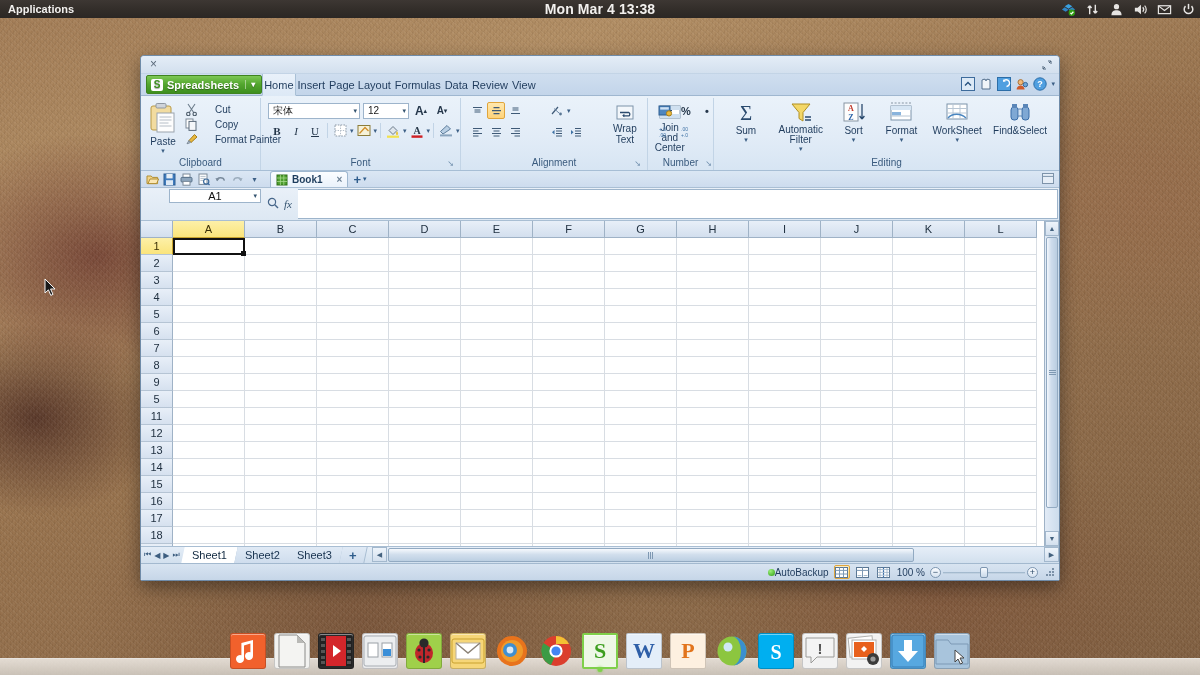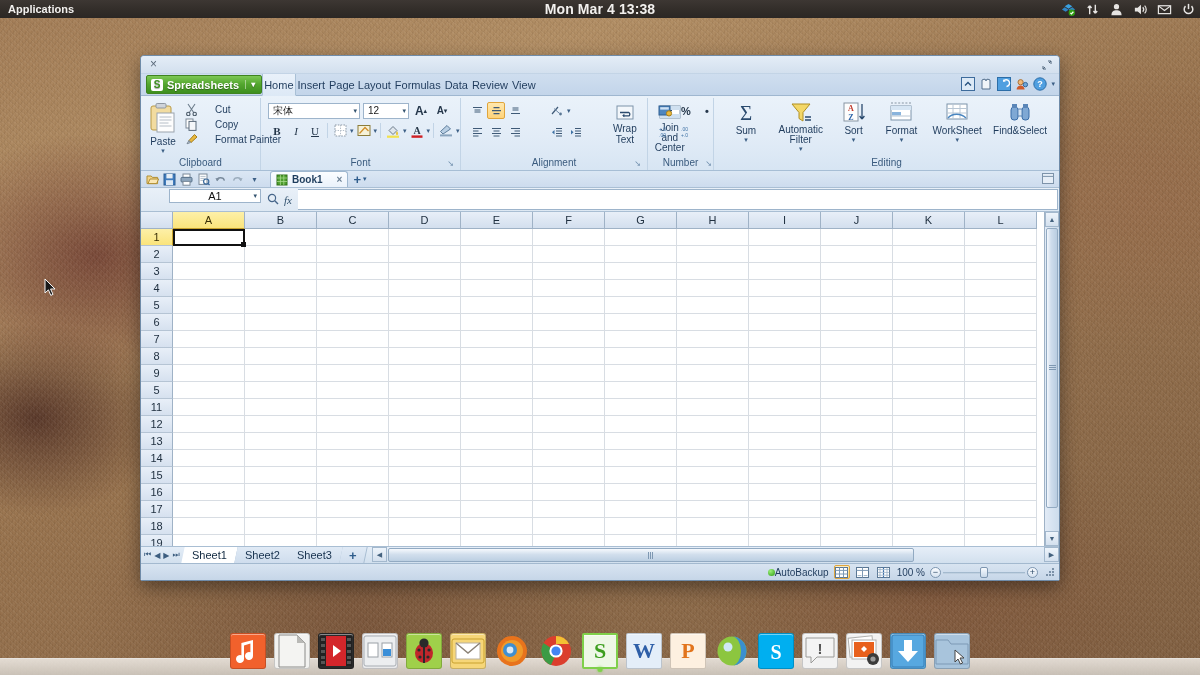--- a/index.html
+++ b/index.html
@@ -225,21 +225,21 @@
   }
   #qat-row-right { position: absolute; right: 5px; top: 2px; cursor: pointer; }
 
   
   #formula-row {
     flex: 0 0 17px; display: flex; align-items: stretch;
     background: linear-gradient(to bottom,#e9f0f8,#dde8f3);
     border-bottom: 1px solid #a9bed3;
   }
   #name-box {
-    width: 92px; margin: 1px 0 8px 28px;
+    width: 92px; margin: 1px 0 17px 28px;
     background: #fff; border: 1px solid #9db4cb;
     display: flex; align-items: center; justify-content: center;
     position: relative; font-size: 11px; color: #111;
   }
   #name-box .cc { position: absolute; right: 3px; font-size: 7px; color: #33536f; }
   #fbar-btns { display: flex; align-items: center; gap: 5px; padding: 0 6px; }
   #formula-input {
     flex: 1; margin: 1px 1px 1px 0; background: #fff;
     border: 1px solid #9db4cb; border-left: none;
     font-size: 11px; padding-left: 4px; display: flex; align-items: center;

